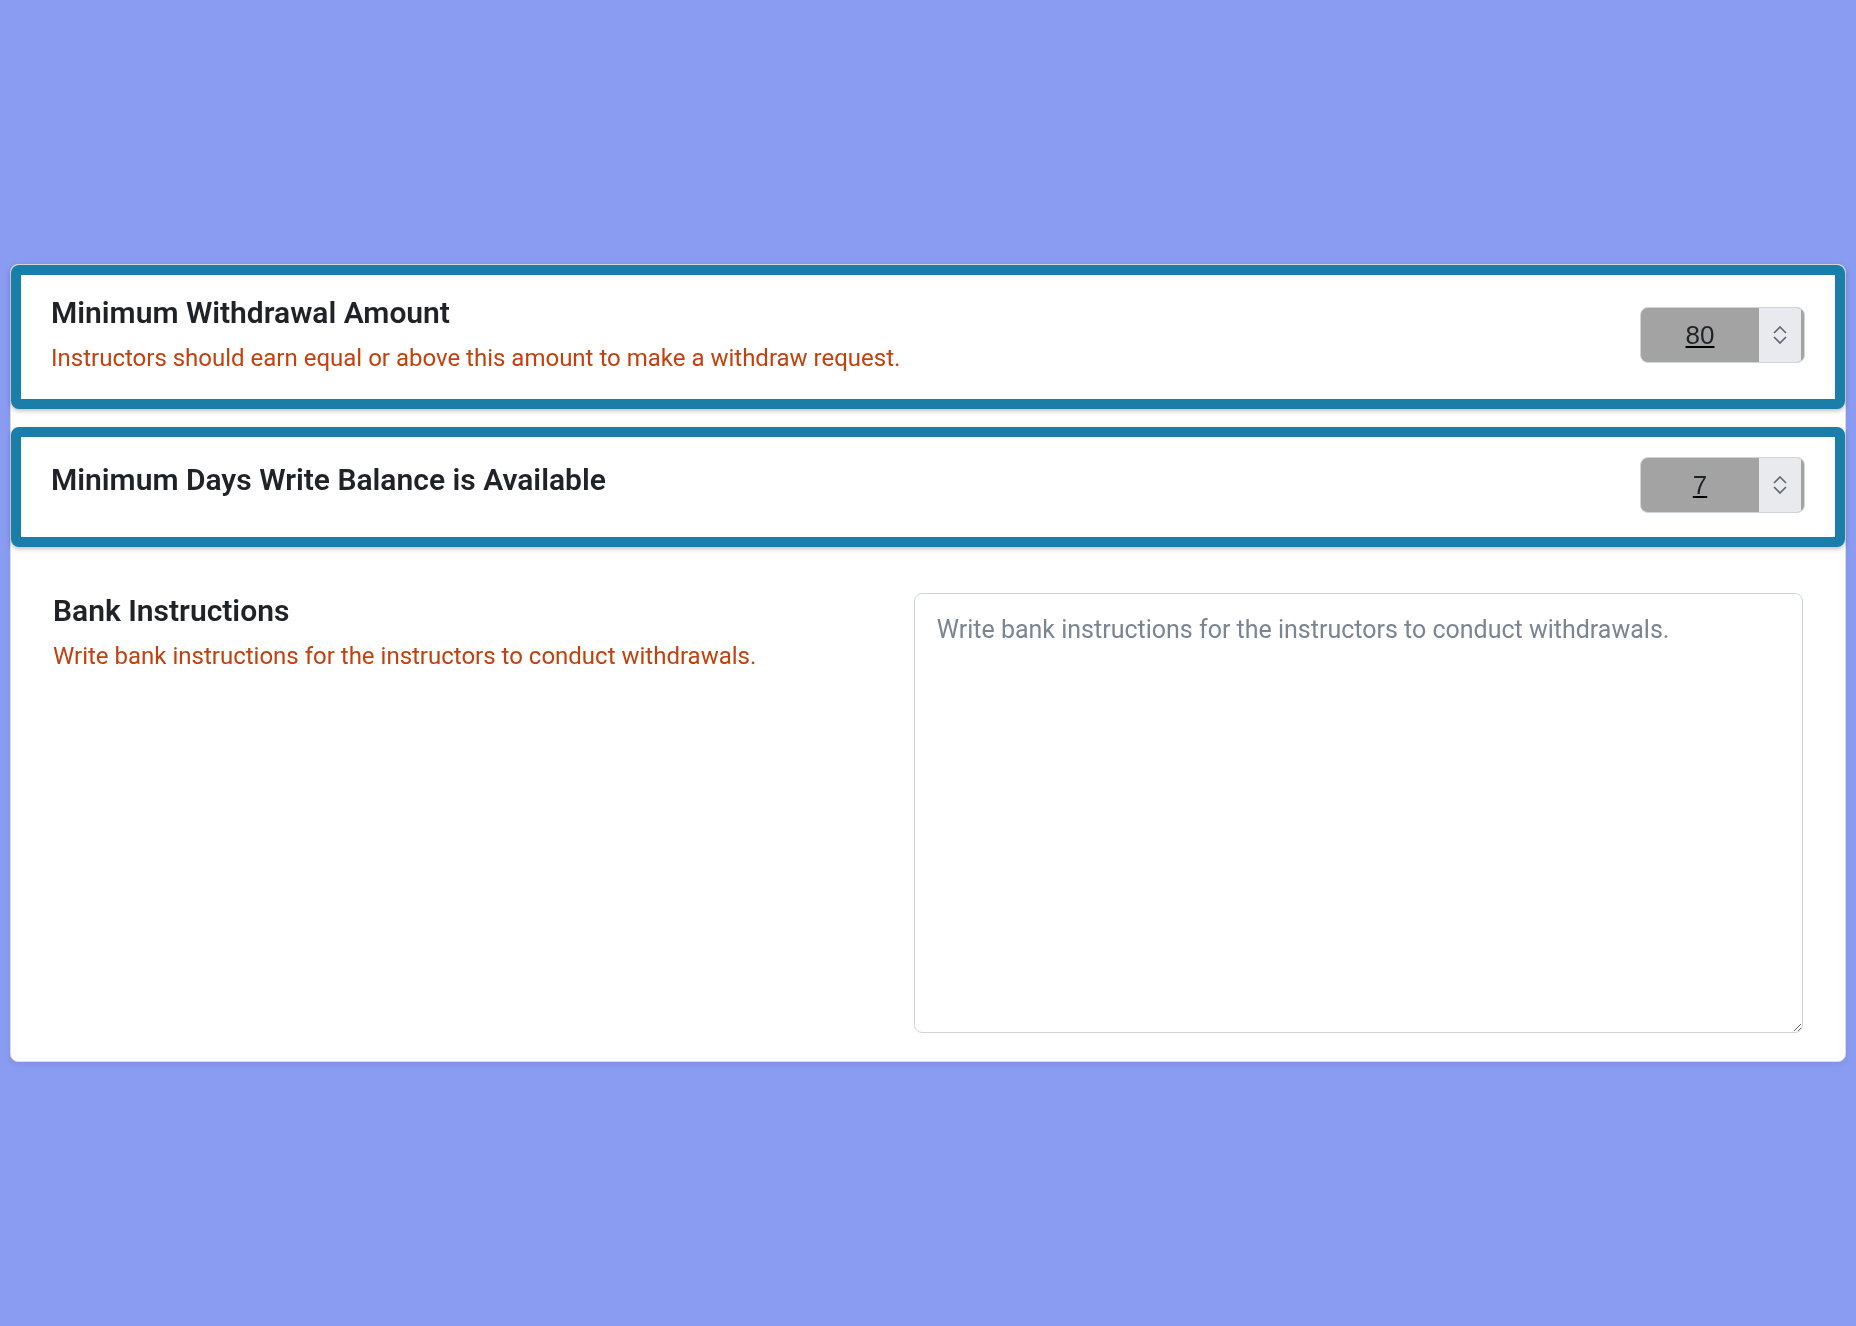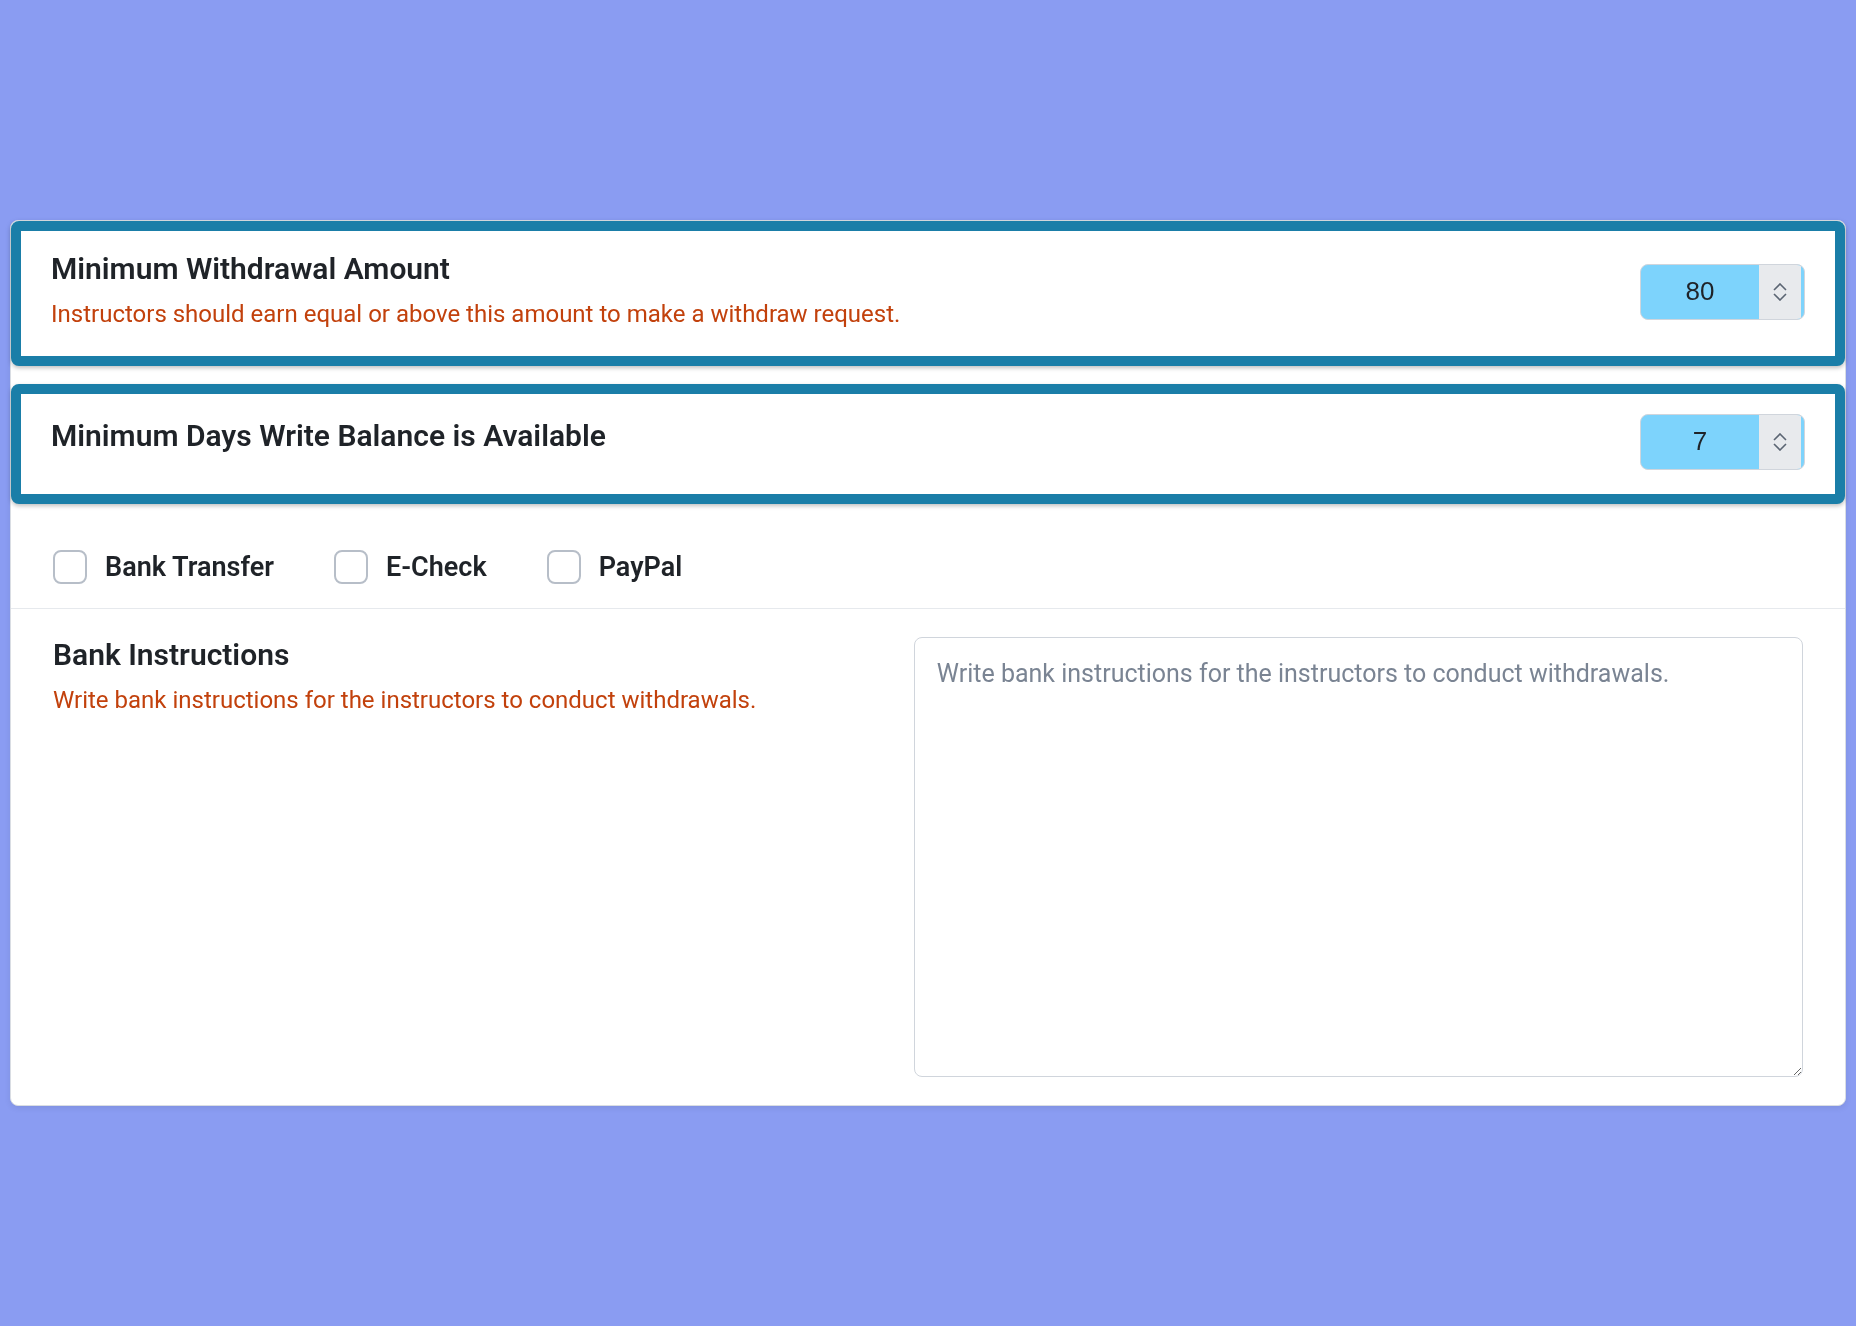--- a/index.html
+++ b/index.html
@@ -55,23 +55,24 @@
       font-size: 24px;
       color: #c2410c;
       line-height: 1.4;
     }
     .number-input-wrap {
       display: flex;
       align-items: center;
       border: 1px solid #d0d5dc;
       border-radius: 8px;
       height: 56px;
-      background: #7dd3fc;
+      background: #a3a3a3;
       overflow: hidden;
       min-width: 165px;
+      text-decoration: underline;
     }
     .number-input-wrap input {
       border: none;
       outline: none;
       font-size: 26px;
       color: #1f2328;
       text-align: center;
       width: 118px;
       height: 100%;
       padding: 0 8px;
@@ -177,34 +178,20 @@
             <path d="M1 7 L7 1 L13 7" fill="none" stroke="#5b6573" stroke-width="1.6"></path>
           </svg>
         <svg width="14" height="8" viewBox="0 0 14 8">
             <path d="M1 1 L7 7 L13 1" fill="none" stroke="#5b6573" stroke-width="1.6"></path>
           </svg>
       </div>
     </div>
   </div>
 
 
-  <div class="methods-row">
-    <div class="method-item">
-      <div class="checkbox"></div>
-      <span class="method-label">Bank Transfer</span>
-    </div>
-    <div class="method-item">
-      <div class="checkbox"></div>
-      <span class="method-label">E-Check</span>
-    </div>
-    <div class="method-item">
-      <div class="checkbox"></div>
-      <span class="method-label">PayPal</span>
-    </div>
-  </div>
 
   <div class="instructions-row">
     <div class="instructions-left">
       <div class="row-title">Bank Instructions</div>
       <div class="row-desc">Write bank instructions for the instructors to conduct withdrawals.</div>
     </div>
     <div class="instructions-right">
       <textarea class="textarea" placeholder="Write bank instructions for the instructors to conduct withdrawals." style=""></textarea>
     </div>
   </div>

